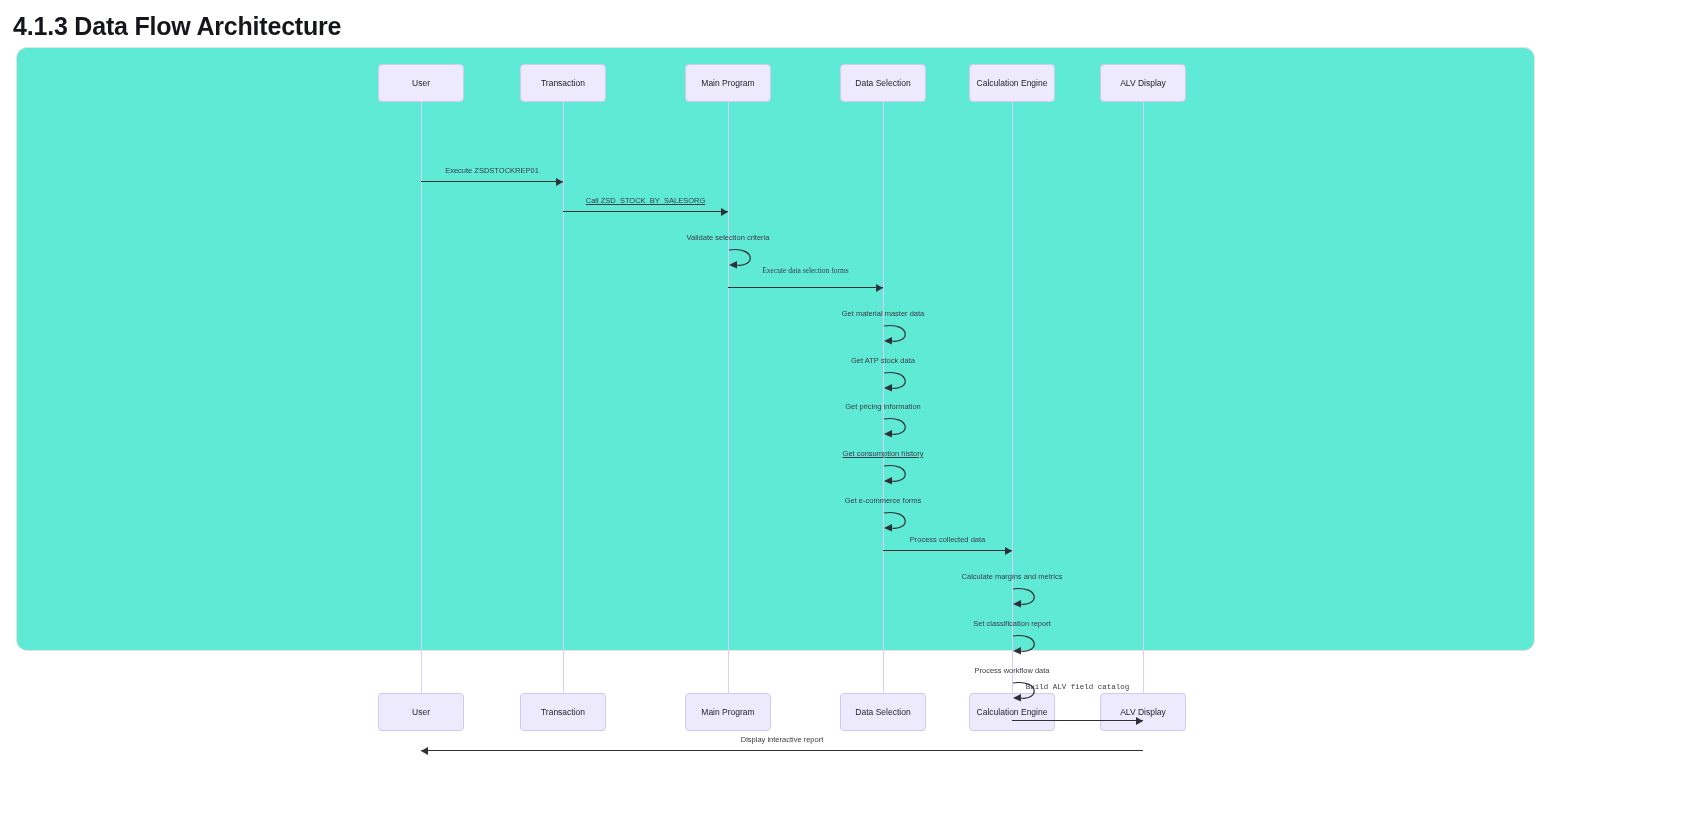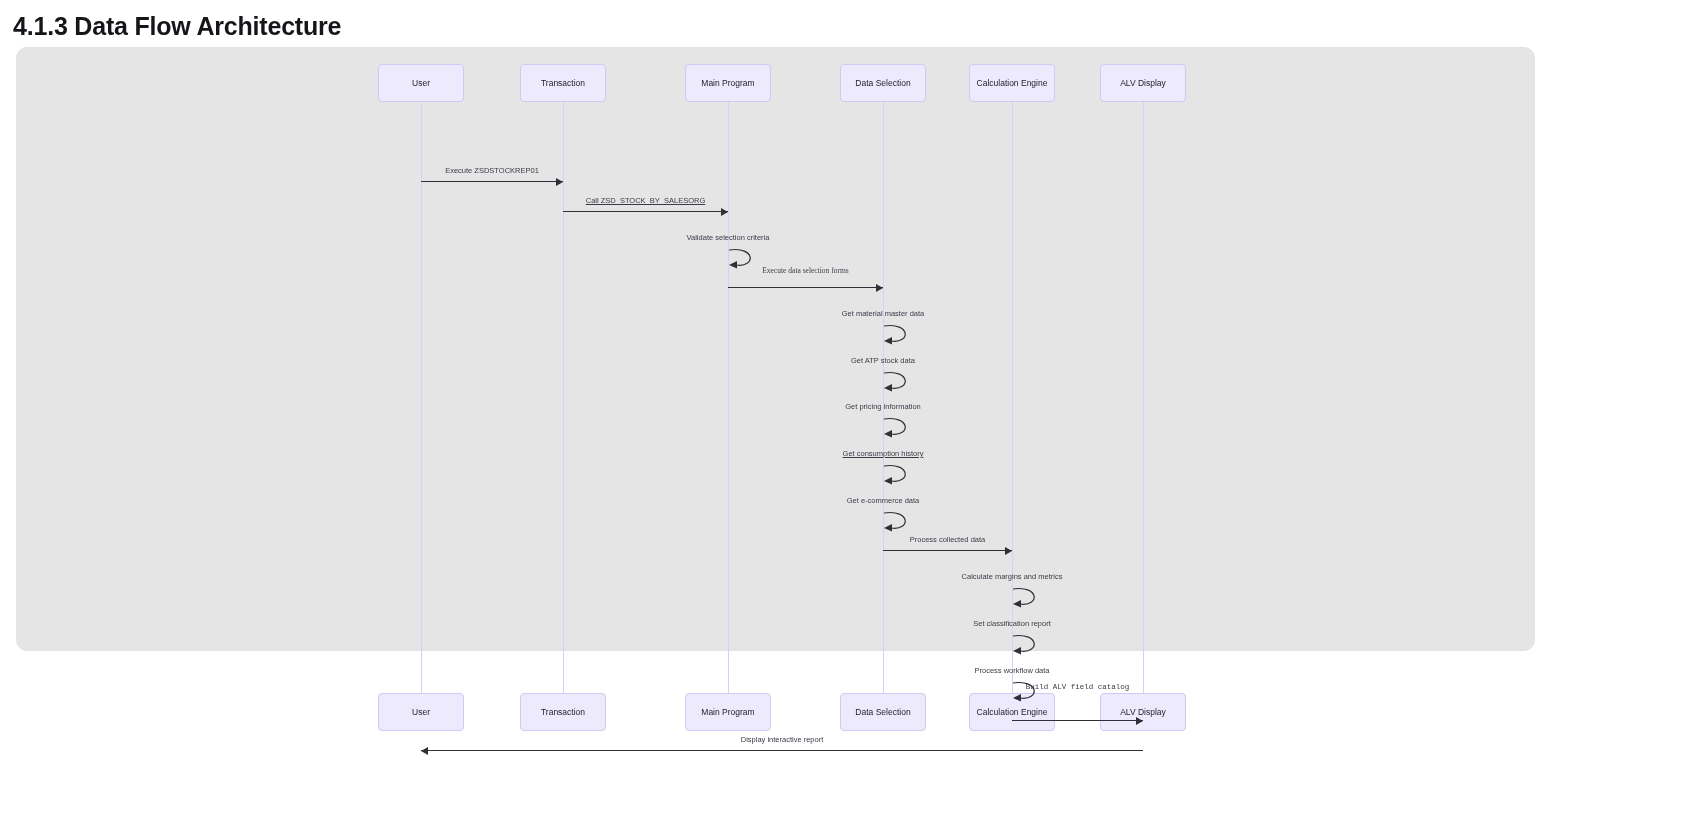--- a/index.html
+++ b/index.html
@@ -25,21 +25,21 @@
     letter-spacing: -0.2px;
     white-space: nowrap;
     margin-top: 8px;
   }
   #diagram-card {
     position: absolute;
     left: 16px;
     top: 47px;
     width: 1519px;
     height: 604px;
-    background: #e5e5e5;
+    background: #5eead4;
     border: 1px solid #e3e3e3;
     border-radius: 11px;
     box-sizing: border-box;
     text-align: center;
   }
   #diagram-canvas {
     position: absolute;
     left: 0;
     top: 0;
     width: 1519px;
@@ -174,21 +174,21 @@
         <div class="msg-label" style="left: 866px; top: 355px;">Get pricing information</div>
         <div class="selfloop" style="left: 866px; top: 368px; width: 30px; height: 22px;"><svg width="30" height="22" viewBox="0 0 30 22">
             <path d="M1,3 C28,-1 28,21 8,18" fill="none" stroke="#2f2f38" stroke-width="1.2"></path>
             <path d="M9,14 L1,18 L9,21.5 Z" fill="#2f2f38"></path>
           </svg></div>
         <div class="msg-label" style="left: 866px; top: 402px; text-decoration: underline;">Get consumption history</div>
         <div class="selfloop" style="left: 866px; top: 415px; width: 30px; height: 22px;"><svg width="30" height="22" viewBox="0 0 30 22">
             <path d="M1,3 C28,-1 28,21 8,18" fill="none" stroke="#2f2f38" stroke-width="1.2"></path>
             <path d="M9,14 L1,18 L9,21.5 Z" fill="#2f2f38"></path>
           </svg></div>
-        <div class="msg-label" style="left: 866px; top: 449px;">Get e-commerce data</div>
+        <div class="msg-label" style="left: 866px; top: 449px;">Get e-commerce forms</div>
         <div class="selfloop" style="left: 866px; top: 462px; width: 30px; height: 22px;"><svg width="30" height="22" viewBox="0 0 30 22">
             <path d="M1,3 C28,-1 28,21 8,18" fill="none" stroke="#2f2f38" stroke-width="1.2"></path>
             <path d="M9,14 L1,18 L9,21.5 Z" fill="#2f2f38"></path>
           </svg></div>
         <div class="msg-label" style="left: 930.5px; top: 488px;">Process collected data</div>
         <div class="msg-line" style="left: 866px; top: 502px; width: 129px;"></div>
         <div class="arrowhead right" style="top: 498.5px; left: 988px;"></div>
         <div class="msg-label" style="left: 995px; top: 525px;">Calculate margins and metrics</div>
         <div class="selfloop" style="left: 995px; top: 538px; width: 30px; height: 22px;"><svg width="30" height="22" viewBox="0 0 30 22">
             <path d="M1,3 C28,-1 28,21 8,18" fill="none" stroke="#2f2f38" stroke-width="1.2"></path>

